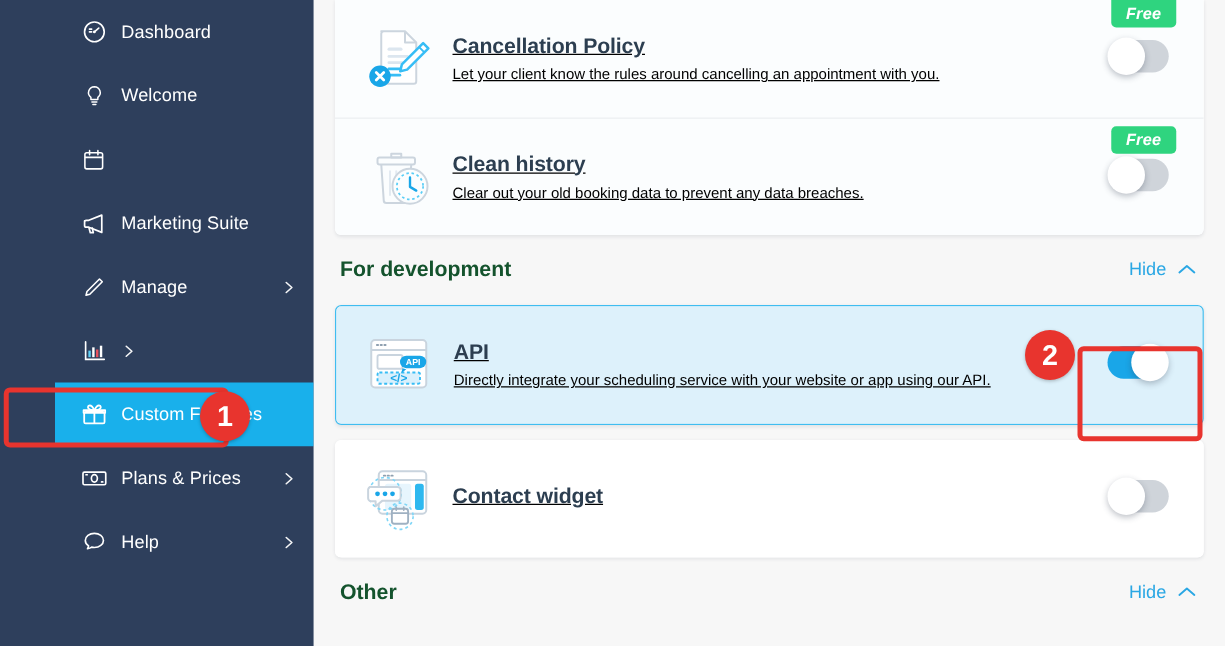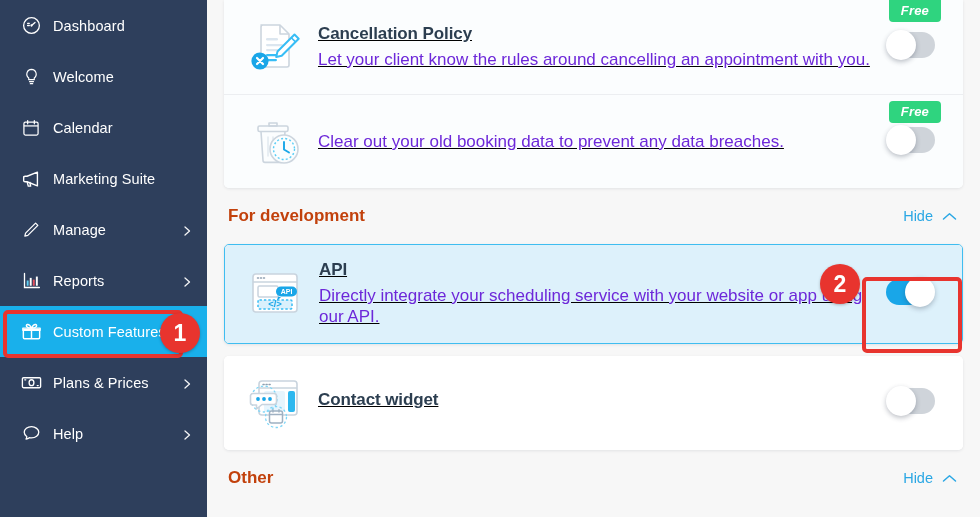--- a/index.html
+++ b/index.html
@@ -21,20 +21,21 @@
   }
 
   
   .sidebar {
     width: 207px;
     min-width: 207px;
     height: 517px;
     background: #2e3f5c;
     position: relative;
     overflow: hidden;
+    padding-left: 44px;
   }
   .nav-item {
     display: flex;
     align-items: center;
     height: 51px;
     padding: 0 14px 0 18px;
     color: #ffffff;
     font-size: 14.5px;
     box-sizing: border-box;
     position: relative;
@@ -109,22 +110,22 @@
   }
   .f-text { flex: 1; min-width: 0; padding-right: 60px; text-decoration: underline;}
   .f-title {
     font-size: 17px;
     font-weight: bold;
     color: #2c3e50;
     margin-bottom: 5px;
     letter-spacing: -0.1px;
   }
   .f-desc {
-    font-size: 17px;
-    color: #6d28d9;
+    font-size: 12px;
+    color: #000000;
     line-height: 1.25;
   }
 
   .badge-free {
     position: absolute;
     top: 0px;
     right: 22px;
     background: #2fd47f;
     color: #ffffff;
     font-size: 13px;
@@ -170,21 +171,21 @@
   .section-head {
     display: flex;
     align-items: center;
     justify-content: space-between;
     padding: 0 6px 0 4px;
     height: 56px;
   }
   .section-title {
     font-size: 17px;
     font-weight: bold;
-    color: #c2410c;
+    color: #14532d;
   }
   .section-hide {
     display: flex;
     align-items: center;
     gap: 9px;
     color: #2aa7e4;
     font-size: 14.5px;
     cursor: pointer;
   }
 
@@ -247,21 +248,20 @@
     </div>
 
     <div class="nav-item">
       <span class="nav-ico">
         <svg width="20" height="20" viewBox="0 0 24 24" fill="none" stroke="#ffffff" stroke-width="1.5">
           <rect x="3.5" y="5" width="17" height="15.5" rx="1.8"></rect>
           <path d="M3.5 9.5h17"></path>
           <path d="M8 3v4M16 3v4" stroke-linecap="round"></path>
         </svg>
       </span>
-      <span class="nav-label">Calendar</span>
     </div>
 
     <div class="nav-item">
       <span class="nav-ico">
         <svg width="22" height="22" viewBox="0 0 24 24" fill="none" stroke="#ffffff" stroke-width="1.5">
           <path d="M4 9.5v4a1.5 1.5 0 0 0 1.5 1.5h2.2L19 19.5V4.5L7.7 9H5.5A1.5 1.5 0 0 0 4 10.5z" stroke-linejoin="round"></path>
           <path d="M7.8 15.2l1.2 4.6h2.6l-1-4.6" stroke-linejoin="round"></path>
         </svg>
       </span>
       <span class="nav-label">Marketing Suite</span>
@@ -284,21 +284,20 @@
     <div class="nav-item">
       <span class="nav-ico">
         <svg width="21" height="21" viewBox="0 0 24 24" fill="none">
           <path d="M4 4v16h17" stroke="#ffffff" stroke-width="1.5" stroke-linecap="round"></path>
           <rect x="6.5" y="12" width="2.2" height="6" fill="#5fd0f5"></rect>
           <rect x="10" y="9" width="2.2" height="9" fill="#ffffff"></rect>
           <rect x="13.5" y="11" width="2.2" height="7" fill="#e8525f"></rect>
           <rect x="17" y="7.5" width="2.2" height="10.5" fill="#ffffff"></rect>
         </svg>
       </span>
-      <span class="nav-label">Reports</span>
       <span class="nav-chev">
         <svg width="12" height="12" viewBox="0 0 24 24" fill="none" stroke="#ffffff" stroke-width="2.6" stroke-linecap="round" stroke-linejoin="round">
             <path d="M8 4l9 8-9 8"></path>
           </svg>
       </span>
     </div>
 
     <div class="nav-item active">
       <span class="nav-ico">
         <svg width="23" height="23" viewBox="0 0 24 24" fill="none" stroke="#ffffff" stroke-width="1.5">
@@ -384,20 +383,21 @@
               <path d="M22 8h8v3h-8z" stroke="#ccd5de" stroke-width="1.6" stroke-linejoin="round"></path>
               <rect x="11" y="11" width="30" height="5.5" rx="1.6" stroke="#ccd5de" stroke-width="1.6"></rect>
               <path d="M14 16.5l2 29a2 2 0 0 0 2 1.9h16a2 2 0 0 0 2-1.9l2-29" stroke="#ccd5de" stroke-width="1.6" stroke-linejoin="round"></path>
               <path d="M21 22v19M26 22v19M31 22v19" stroke="#e3eaf1" stroke-width="1.6" stroke-linecap="round"></path>
               <circle cx="37" cy="34" r="14" fill="#fbfdfe" stroke="#ccd5de" stroke-width="1.6"></circle>
               <circle cx="37" cy="34" r="10.5" fill="none" stroke="#59cdf6" stroke-width="1.4" stroke-dasharray="2 2.2"></circle>
               <path d="M37 27v7.5l5 3" stroke="#19a6e8" stroke-width="1.9" stroke-linecap="round" stroke-linejoin="round"></path>
             </svg>
           </span>
           <div class="f-text">
+            <div class="f-title">Clean history</div>
             <div class="f-desc">Clear out your old booking data to prevent any data breaches.</div>
           </div>
           <span class="toggle-wrap">
             <span class="toggle">
                 <span class="knob"></span>
               </span>
           </span>
         </div>
       </div>
 

